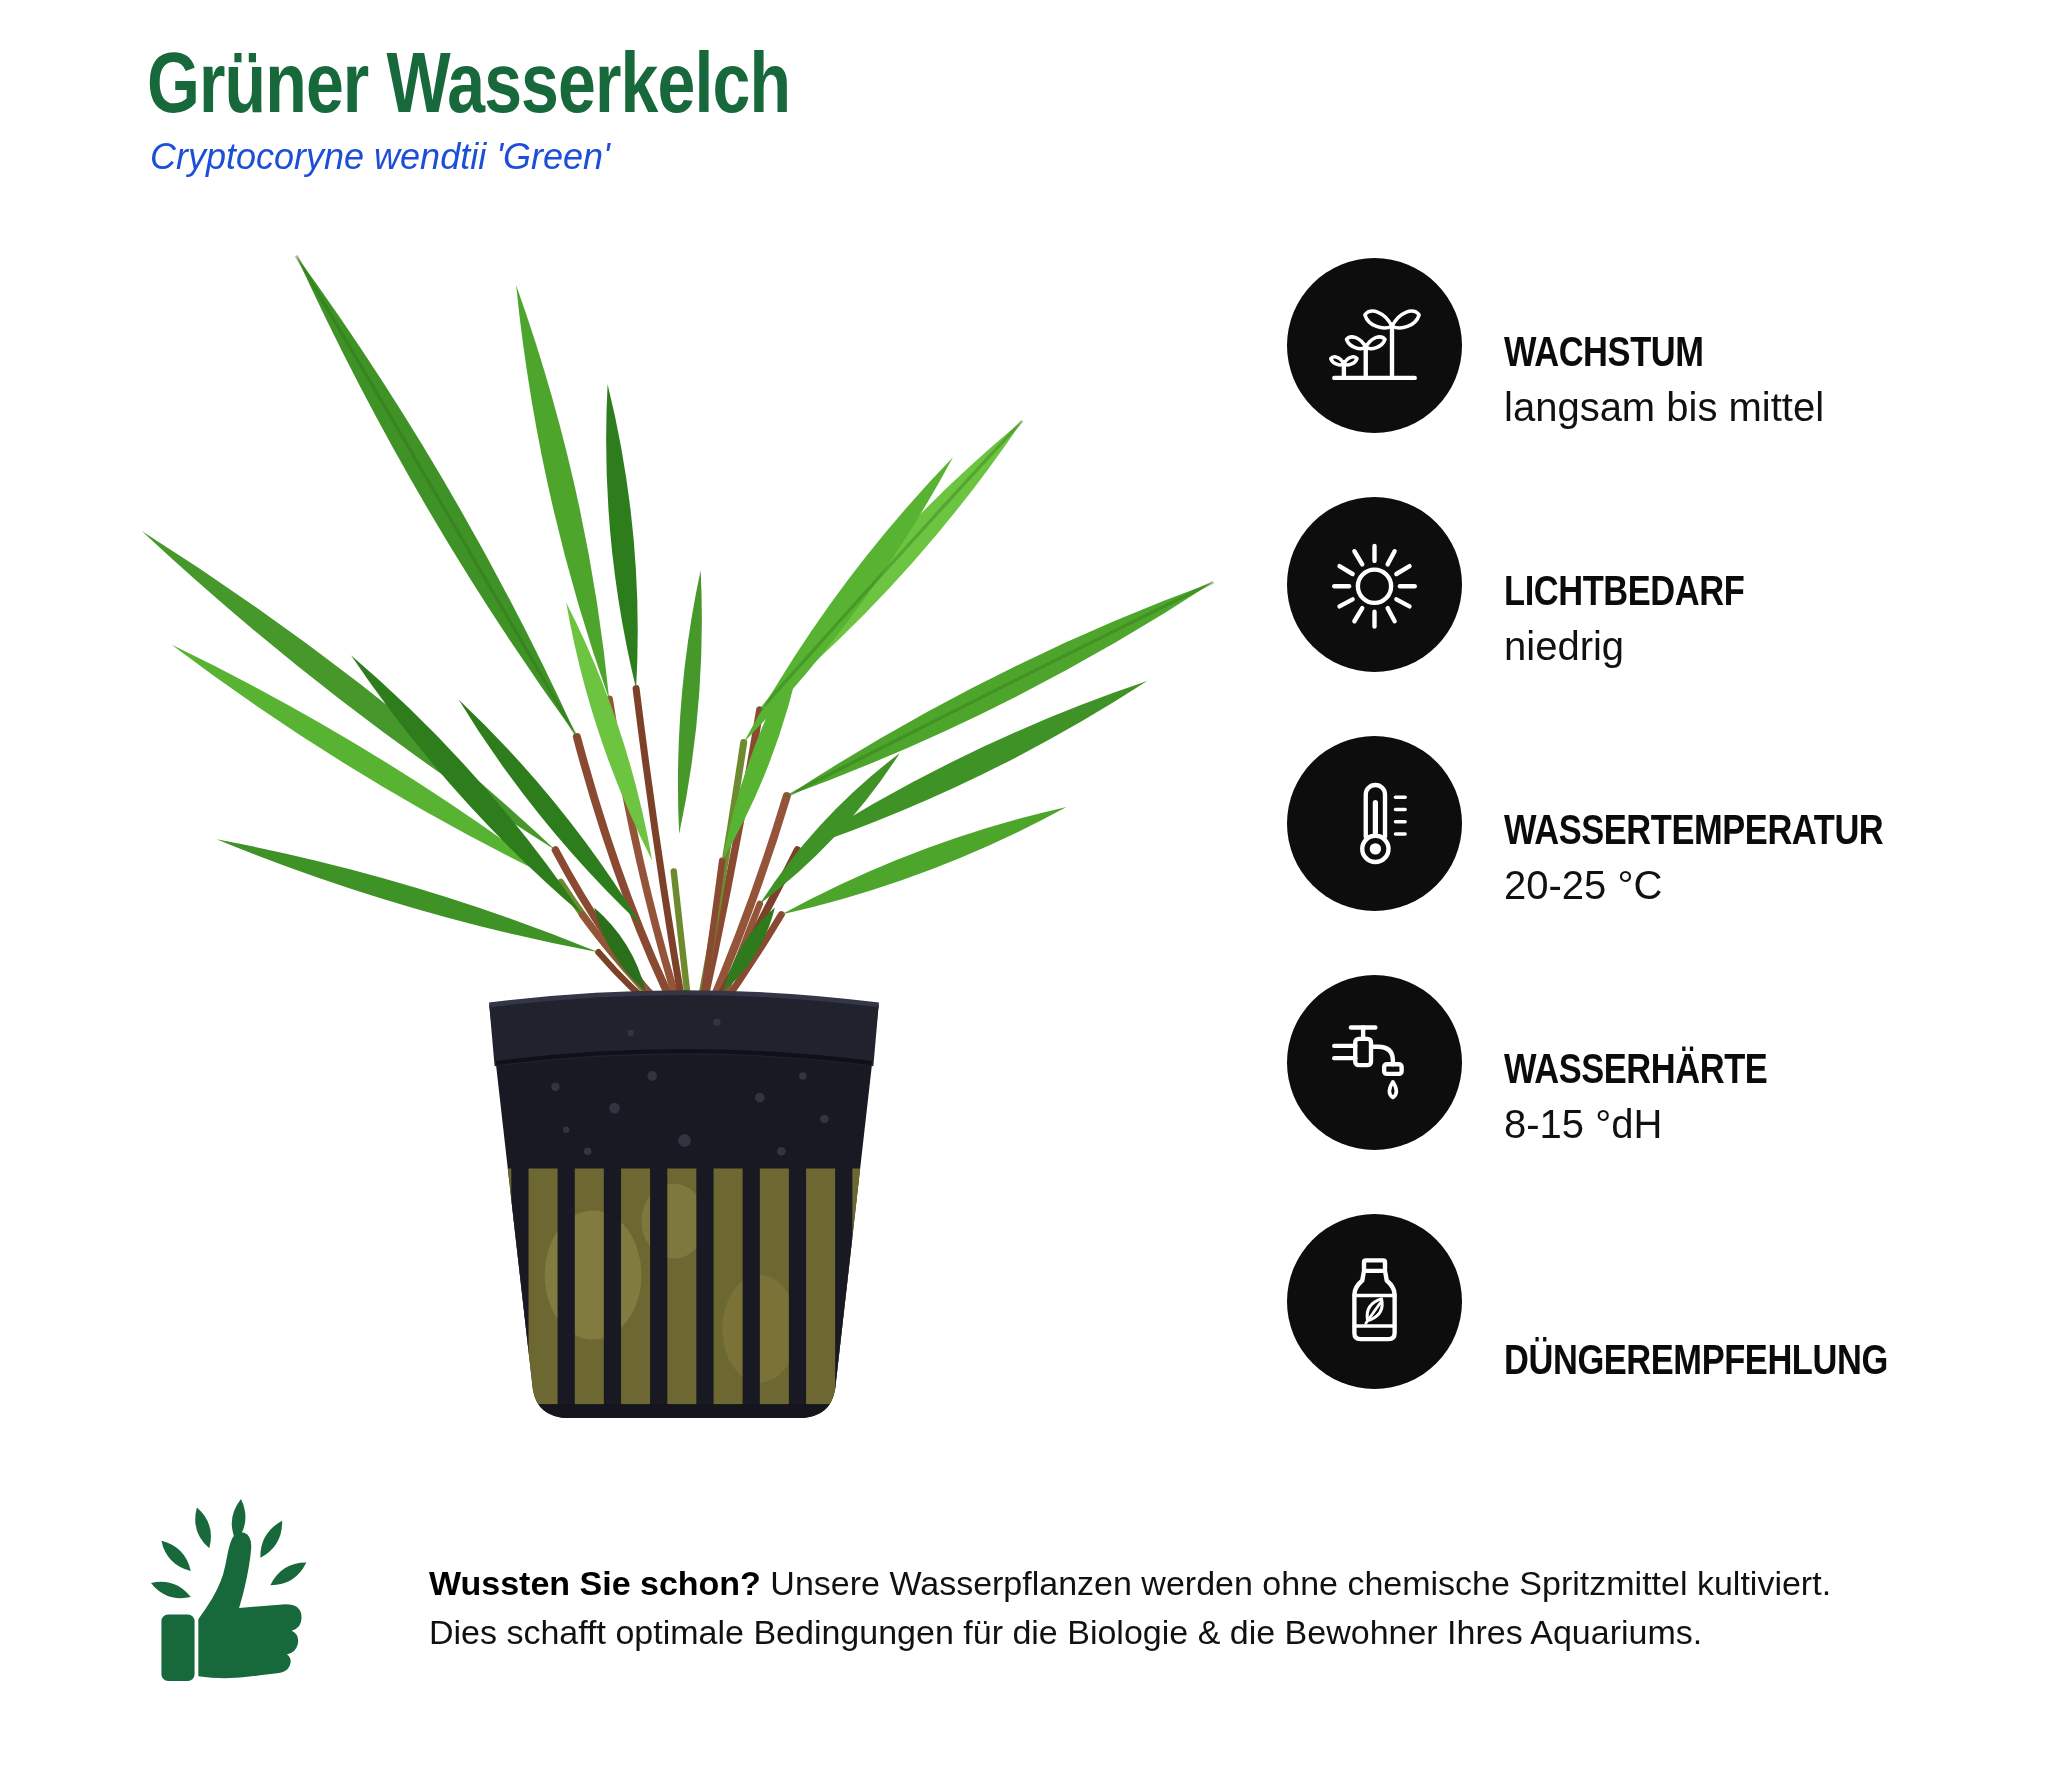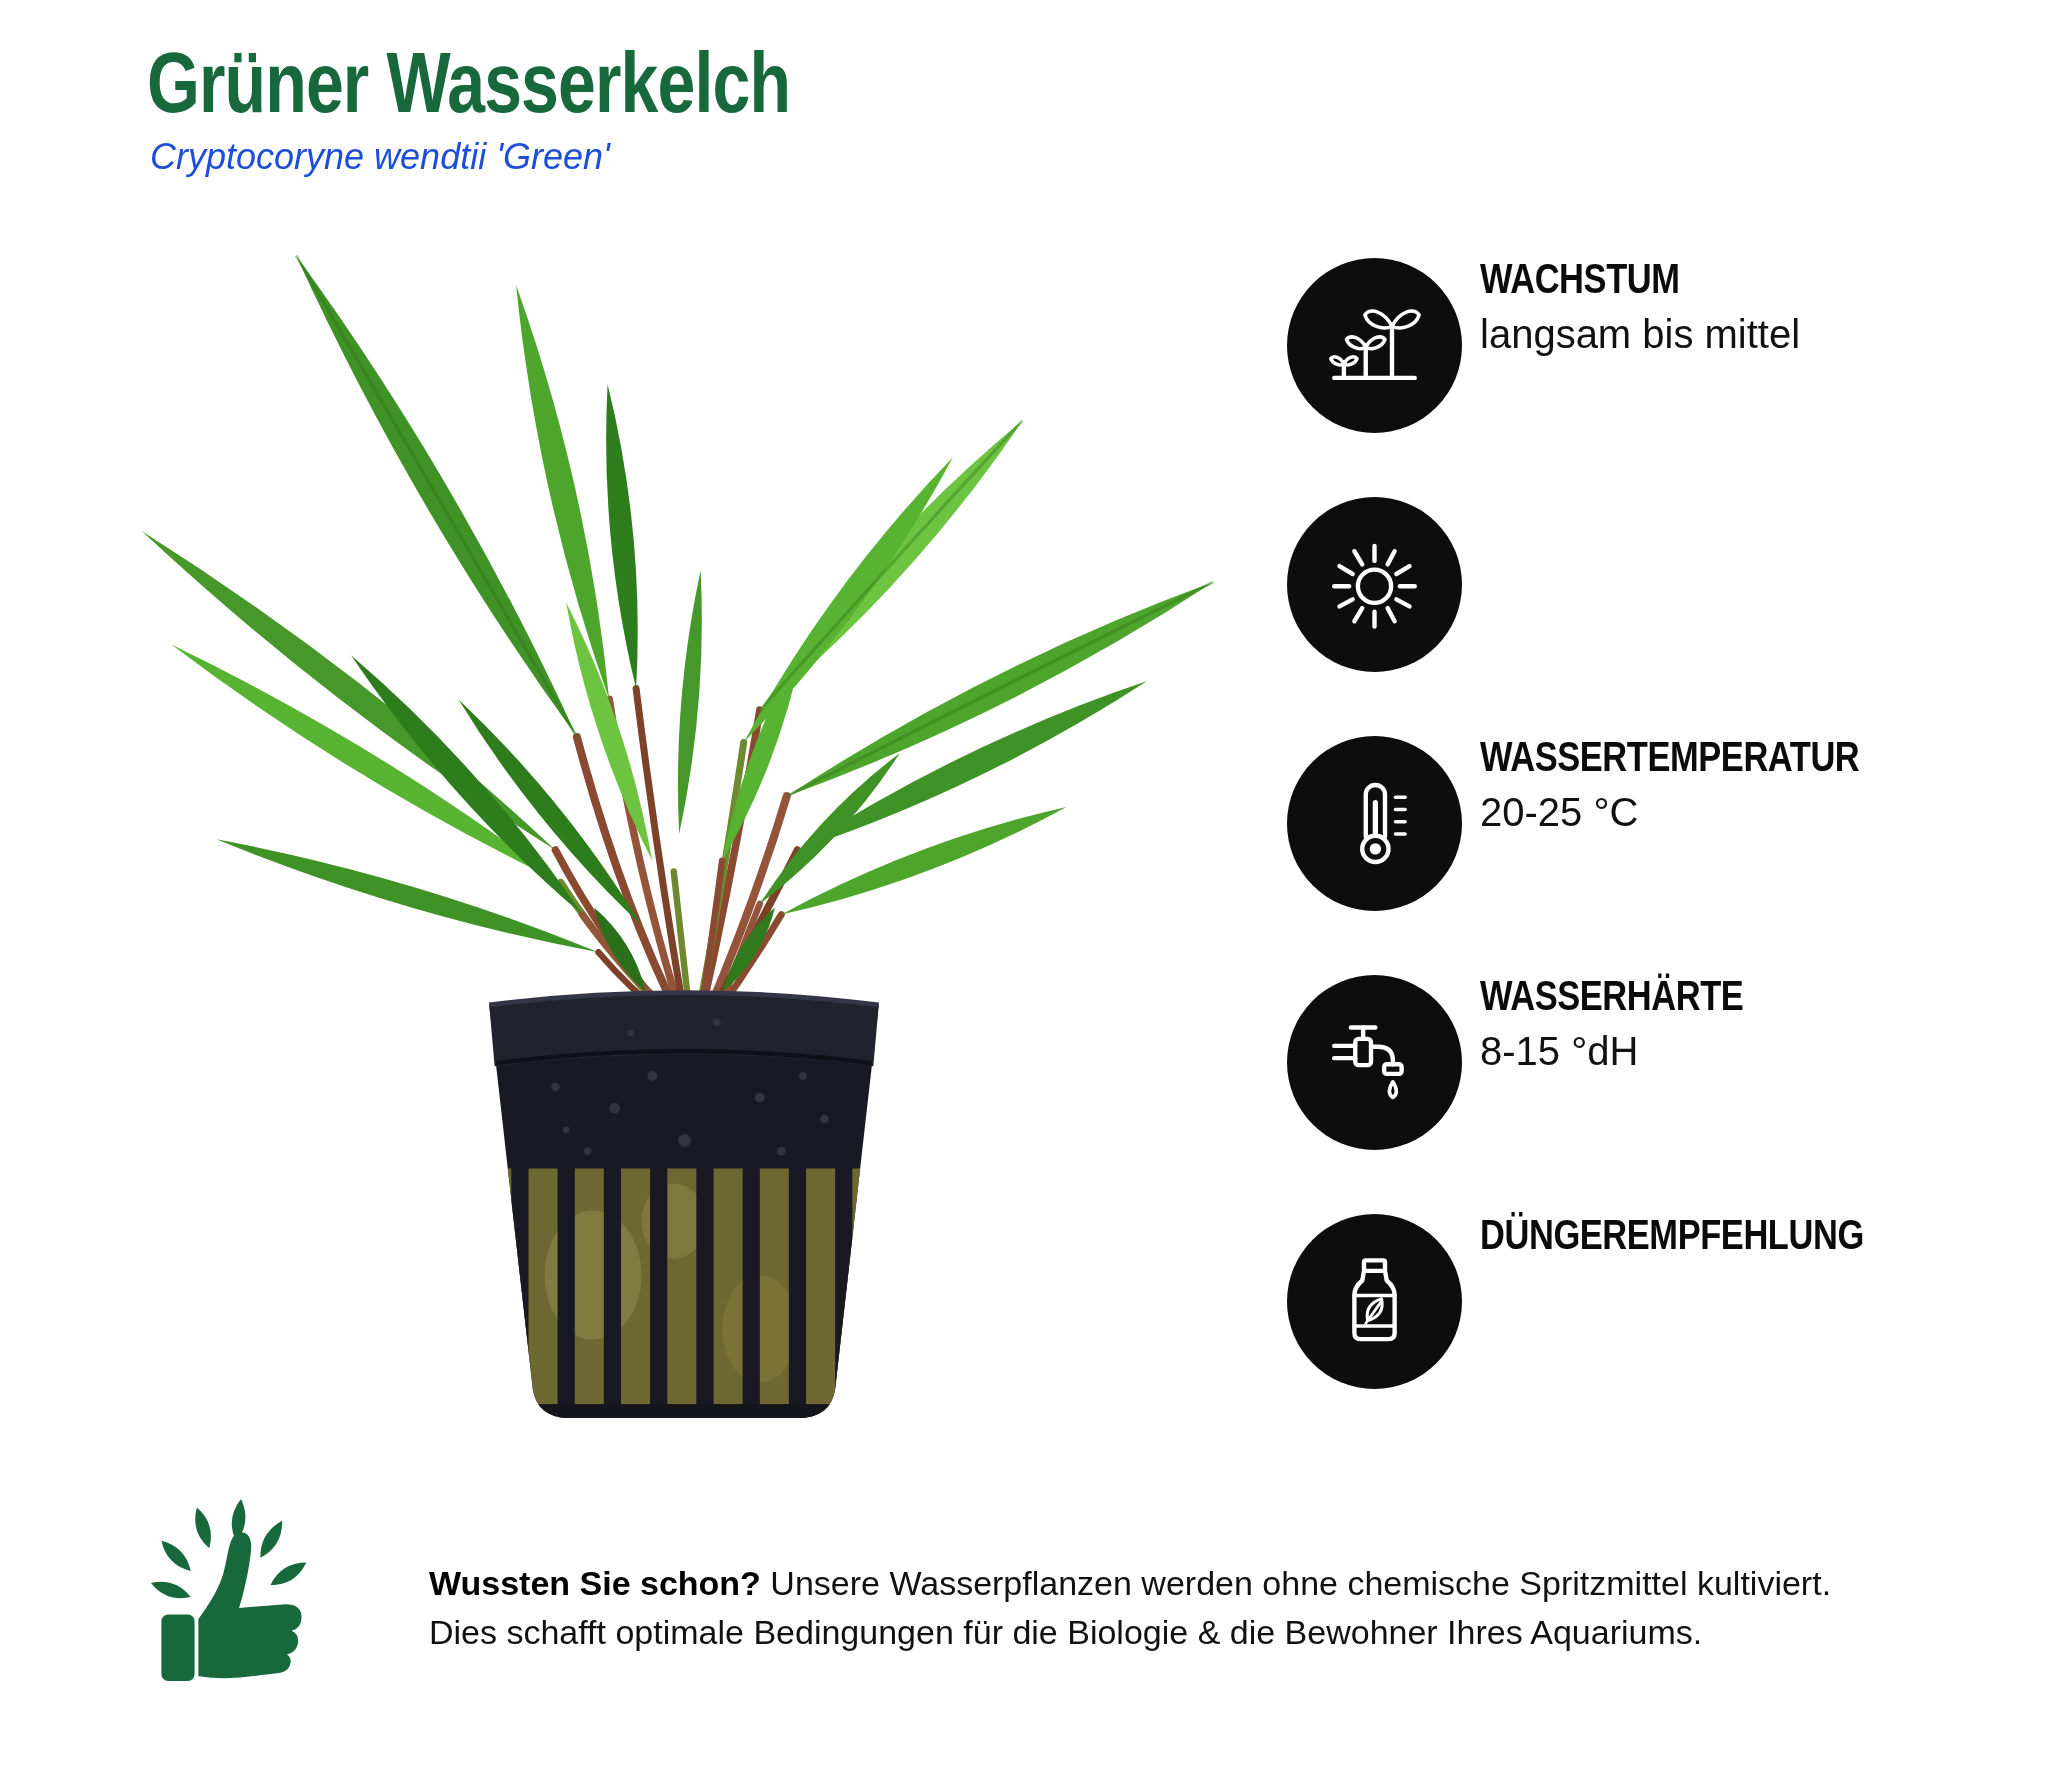--- a/index.html
+++ b/index.html
@@ -14,21 +14,21 @@
   }
   .subtitle{
     position:absolute; left:122px; top:136px;
     font-size:36px; font-style:italic; color:#1d4ed8; white-space:nowrap;
   }
   .plant-figure{ position:absolute; left:54px; top:226px; width:1162px; height:1205px; }
   .specs{
     position:absolute; left:1259px; top:258px;
     display:flex; flex-direction:column; gap:64px;
   }
-  .spec-row{ display:flex; align-items:flex-start; gap:18px; height:175px; }
+  .spec-row{ display:flex; align-items:flex-end; gap:42px; height:175px; }
   .spec-circle{
     flex:none; width:175px; height:175px; border-radius:50%;
     background:#0d0d0d; display:flex; align-items:center; justify-content:center;
   }
   .spec-circle svg{ width:105px; height:105px; }
   .spec-text{ max-width:527px; }
   .spec-label{
     font-weight:bold; font-size:42px; line-height:1.02; color:#0b0b0b;
     letter-spacing:-0.5px; white-space:nowrap; transform:scaleX(0.82);
     transform-origin:left center; margin-bottom:7.5px;
@@ -176,20 +176,24 @@
               <line x1="35" y1="48" x2="20" y2="39"></line>
             <line x1="31" y1="62" x2="14" y2="62"></line>
               <line x1="35" y1="77" x2="20" y2="85"></line>
             <line x1="46" y1="87" x2="37" y2="102"></line>
               <line x1="60" y1="91" x2="60" y2="108"></line>
             <line x1="75" y1="87" x2="83" y2="102"></line>
               <line x1="85" y1="77" x2="100" y2="85"></line>
           </g>
         </svg>
       </span>
+      <div class="spec-text">
+        <div class="spec-label">LICHTBEDARF</div>
+        <div class="spec-value">niedrig</div>
+      </div>
     </div>
 
     <div class="spec-row">
       <span class="spec-circle">
         <svg viewBox="0 0 120 120">
           <g class="icon-stroke">
             <path d="M50,75 L50,27 A11,11 0 0 1 72,27 L72,75"></path>
             <circle cx="61" cy="89" r="15"></circle>
             <line x1="61" y1="36" x2="61" y2="70" stroke-width="6"></line>
             <line x1="84" y1="30" x2="95" y2="30" stroke-width="4"></line>

